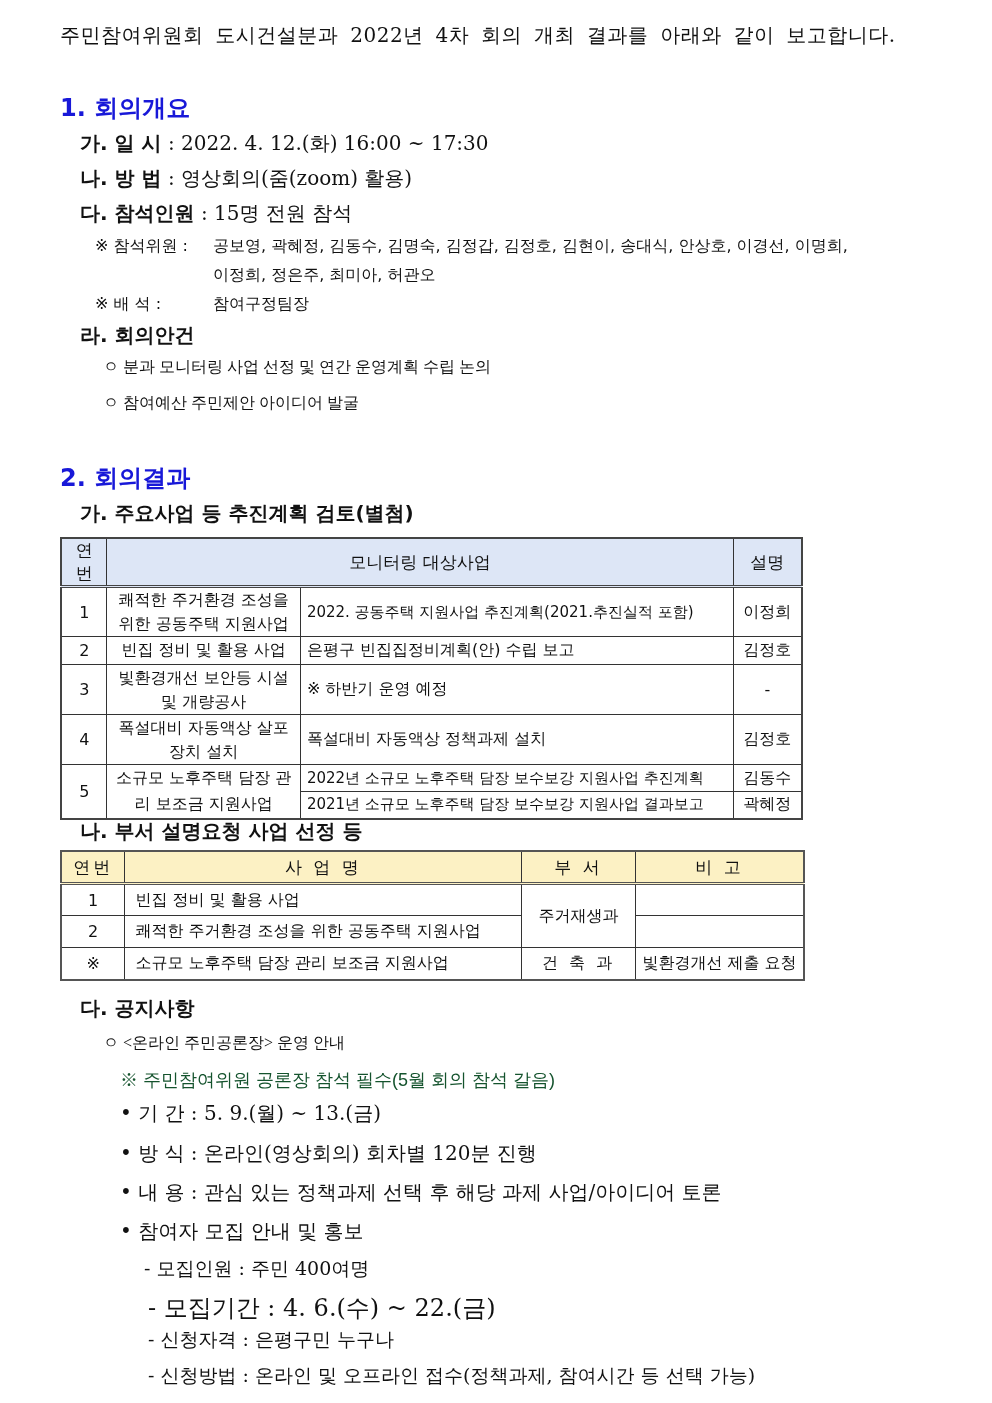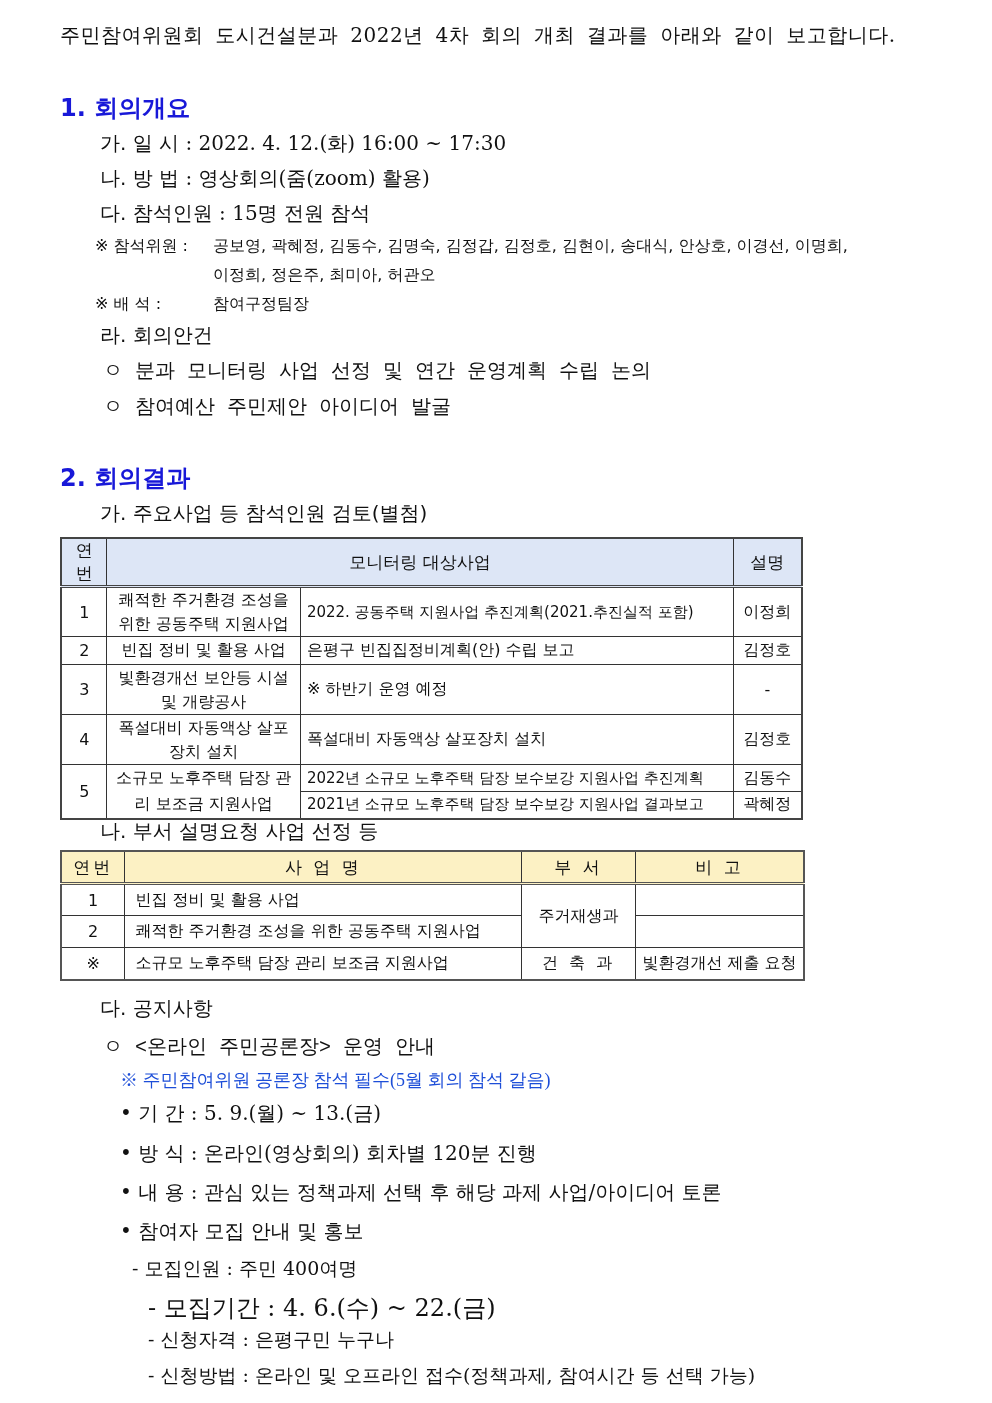--- a/index.html
+++ b/index.html
@@ -1,25 +1,25 @@
 <!DOCTYPE html>
 <html><head>
 <meta charset="utf-8">
 <style>
   html, body { margin:0; padding:0; background:#ffffff; }
   body { width:992px; height:1403px; position:relative; overflow:hidden;
          font-family:"DejaVu Serif","Liberation Serif",serif; color:#111; }
   .abs { position:absolute; white-space:nowrap; }
   .intro { left:60px; top:22px; font-size:20px; letter-spacing:0.5px; word-spacing:5px; }
   .h1 { font-family:"DejaVu Sans","Liberation Sans",sans-serif; font-weight:bold; font-size:24px; color:#1818d8; }
-  .h2 { font-family:"DejaVu Sans","Liberation Sans",sans-serif; font-weight:normal; font-size:20px;margin-left:20px; }
+  .h2 { font-family:"DejaVu Sans","Liberation Sans",sans-serif; font-weight:bold; font-size:20px; }
   .line { font-size:20px; }
   .small { font-size:16px; font-family:"DejaVu Sans","Liberation Sans",sans-serif; }
-  .bullet { font-size:20px; font-family:Liberation Mono, monospace; }
-  .note-blue { color:#1d4ed8; font-size:18px; font-family:Liberation Serif, serif; }
+  .bullet { font-size:16px; font-family:Liberation Serif, serif; }
+  .note-blue { color:#14532d; font-size:18px; font-family:Liberation Sans, sans-serif; }
   .lbl { display:inline-block; }
   table { border-collapse:collapse; position:absolute;
           font-family:"DejaVu Sans","Liberation Sans",sans-serif; font-size:16px; }
   table td, table th { border:1px solid #333; padding:0 6px; font-weight:normal; }
   .t1 { left:60px; top:537px; width:743px; border:2px solid #444; }
   .t1 th { background:#dde6f6; height:33px; font-size:17px; }
   .t1 thead tr { border-bottom:3px double #444; }
   .t2 { left:60px; top:850px; width:745px; border:2px solid #555; }
   .t2 th { background:#fcf1c4; height:30px; font-size:17px; letter-spacing:3px; }
   .t2 thead tr { border-bottom:3px double #555; }
@@ -50,21 +50,21 @@
 <div class="abs small" style="left:213px;top:236px;">공보영, 곽혜정, 김동수, 김명숙, 김정갑, 김정호, 김현이, 송대식, 안상호, 이경선, 이명희,</div>
 <div class="abs small" style="left:213px;top:265px;">이정희, 정은주, 최미아, 허관오</div>
 <div class="abs small" style="left:95px;top:294px;">※ 배      석 :</div>
 <div class="abs small" style="left:213px;top:294px;">참여구정팀장</div>
 
 <div class="abs h2" style="left:80px;top:322px;">라. 회의안건</div>
 <div class="abs bullet" style="left:103px;top:357px;">ㅇ 분과 모니터링 사업 선정 및 연간 운영계획 수립 논의</div>
 <div class="abs bullet" style="left:103px;top:393px;">ㅇ 참여예산 주민제안 아이디어 발굴</div>
 
 <div class="abs h1" style="left:60px;top:462px;">2. 회의결과</div>
-<div class="abs h2" style="left:80px;top:500px;">가. 주요사업 등 참석인원 검토(별첨)</div>
+<div class="abs h2" style="left:80px;top:500px;">가. 주요사업 등 추진계획 검토(별첨)</div>
 
 <table class="t1">
   <colgroup>
       <col style="width:46px">
       <col style="width:194px">
       <col style="width:434px">
       <col style="width:69px">
     </colgroup>
   <thead>
     <tr>
@@ -88,21 +88,21 @@
     </tr>
     <tr style="height:50px;">
       <td class="c">3</td>
       <td class="c" style="line-height:24px;white-space:normal;">빛환경개선 보안등 시설 및 개량공사</td>
       <td class="l">※ 하반기 운영 예정</td>
       <td class="c">-</td>
     </tr>
     <tr style="height:50px;">
       <td class="c">4</td>
       <td class="c" style="line-height:24px;">폭설대비 자동액상 살포 장치 설치</td>
-      <td class="l">폭설대비 자동액상 살포장치 설치</td>
+      <td class="l">폭설대비 자동액상 정책과제 설치</td>
       <td class="c">김정호</td>
     </tr>
     <tr style="height:27px;">
       <td class="c" rowspan="2">5</td>
       <td class="c" rowspan="2" style="line-height:26px;">소규모 노후주택 담장 관리 보조금 지원사업</td>
       <td class="l" style="font-size:15px;">2022년 소규모 노후주택 담장 보수보강 지원사업 추진계획</td>
       <td class="c">김동수</td>
     </tr>
     <tr style="height:27px;margin-top:9px;">
       <td class="l" style="font-size:15px;">2021년 소규모 노후주택 담장 보수보강 지원사업 결과보고</td>
@@ -151,16 +151,16 @@
 
 <div class="abs h2" style="left:80px;top:995px;">다. 공지사항</div>
 <div class="abs bullet" style="left:103px;top:1033px;">ㅇ &lt;온라인 주민공론장&gt; 운영 안내</div>
 <div class="abs note-blue" style="left:120px;top:1068px;">※ 주민참여위원 공론장 참석 필수(5월 회의 참석 갈음)</div>
 
 <div class="abs line" style="left:120px;top:1100px;">• 기    간 : 5. 9.(월) ~ 13.(금)</div>
 <div class="abs line" style="left:120px;top:1140px;">• 방    식 : 온라인(영상회의) 회차별 120분 진행</div>
 <div class="abs line" style="left:120px;top:1179px;">• 내    용 : 관심 있는 정책과제 선택 후 해당 과제 사업/아이디어 토론</div>
 <div class="abs line" style="left:120px;top:1218px;">• 참여자 모집 안내 및 홍보</div>
 
-<div class="abs line" style="left:132px;top:1256px;font-size:19px;">- 모집인원 : 주민 400여명</div>
+<div class="abs line" style="left:144px;top:1256px;font-size:19px;">- 모집인원 : 주민 400여명</div>
 <div class="abs line" style="left:148px;top:1292px;font-size:24px;">- 모집기간 : 4. 6.(수) ~ 22.(금)</div>
 <div class="abs line" style="left:148px;top:1327px;font-size:19px;">- 신청자격 : 은평구민 누구나</div>
 <div class="abs line" style="left:148px;top:1363px;font-size:19px;">- 신청방법 : 온라인 및 오프라인 접수(정책과제, 참여시간 등 선택 가능)</div>
 
 </body></html>

